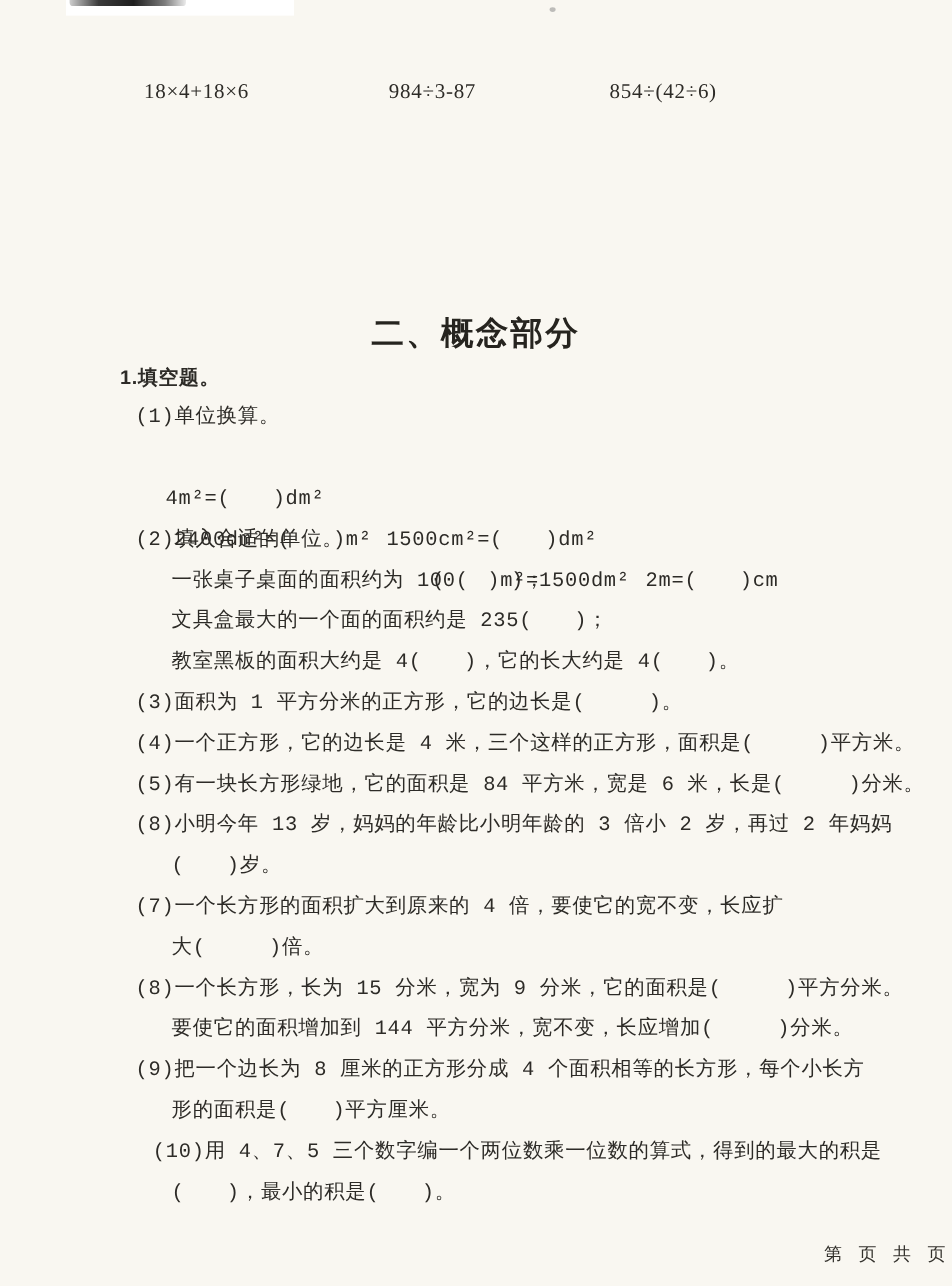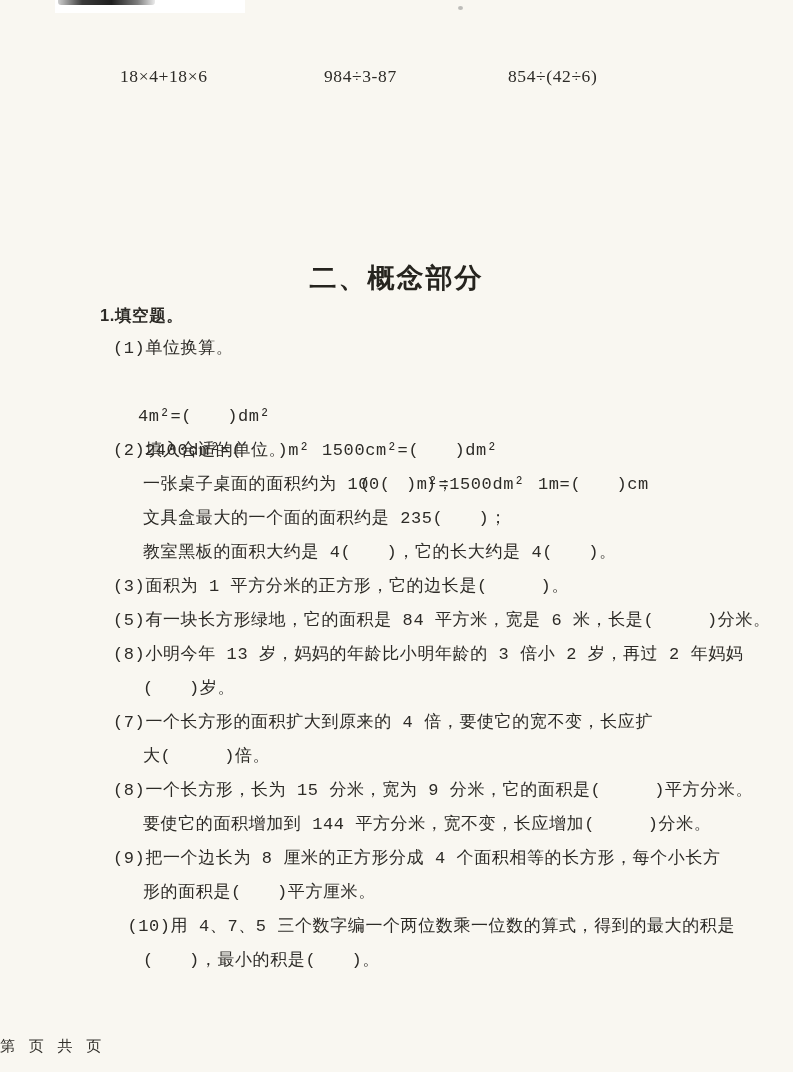--- a/index.html
+++ b/index.html
@@ -81,21 +81,21 @@
   .conv-row .c1 { position: absolute; left: 38px; }
   .conv-row .c2 { position: absolute; left: 222px; }
   .conv-row .c3 { position: absolute; left: 438px; }
   .conv-row2 .c1 { position: absolute; left: 45px; }
   .conv-row2 .c2 { position: absolute; left: 260px; }
 
   
   .footer {
     position: absolute; top: 1033px; left: 0;
     width: 100%; height: 26px; line-height: 26px;
-    text-align: left;
+    text-align: right;
     font-size: 15px;
     letter-spacing: 5px;
     white-space: pre;
     color: #33312c;
   }
 </style>
 </head>
 <body>
 
 <div>
@@ -114,34 +114,35 @@
 
   <div class="content">
 
     <div class="line q-heading">1.填空题。</div>
 
     <div class="line ind-n">(1)单位换算。</div>
 
     <div class="line conv-row">
       <span class="c1">4m²=(　　)dm²</span>
       <span class="c2">1500cm²=(　　)dm²</span>
-      <span class="c3">1m=(　　)cm</span>
+      <span class="c3">2m=(　　)cm</span>
     </div>
 
     <div class="line conv-row conv-row2">
       <span class="c1">2400dm²=(　　)m²</span>
       <span class="c2">(　　)m²=1500dm²</span>
     </div>
 
     <div class="line ind-n">(2)填入合适的单位。</div>
     <div class="line ind-c">一张桌子桌面的面积约为 100(　　)；</div>
     <div class="line ind-c">文具盒最大的一个面的面积约是 235(　　)；</div>
     <div class="line ind-c">教室黑板的面积大约是 4(　　)，它的长大约是 4(　　)。</div>
 
     <div class="line ind-n">(3)面积为 1 平方分米的正方形，它的边长是(　　　)。</div>
+    <div class="line ind-n">(4)一个正方形，它的边长是 4 米，三个这样的正方形，面积是(　　　)平方米。</div>
     <div class="line ind-n">(5)有一块长方形绿地，它的面积是 84 平方米，宽是 6 米，长是(　　　)分米。</div>
 
     <div class="line ind-n">(8)小明今年 13 岁，妈妈的年龄比小明年龄的 3 倍小 2 岁，再过 2 年妈妈</div>
     <div class="line ind-c">(　　)岁。</div>
 
     <div class="line ind-n">(7)一个长方形的面积扩大到原来的 4 倍，要使它的宽不变，长应扩</div>
     <div class="line ind-c">大(　　　)倍。</div>
 
     <div class="line ind-n">(8)一个长方形，长为 15 分米，宽为 9 分米，它的面积是(　　　)平方分米。</div>
     <div class="line ind-c">要使它的面积增加到 144 平方分米，宽不变，长应增加(　　　)分米。</div>

